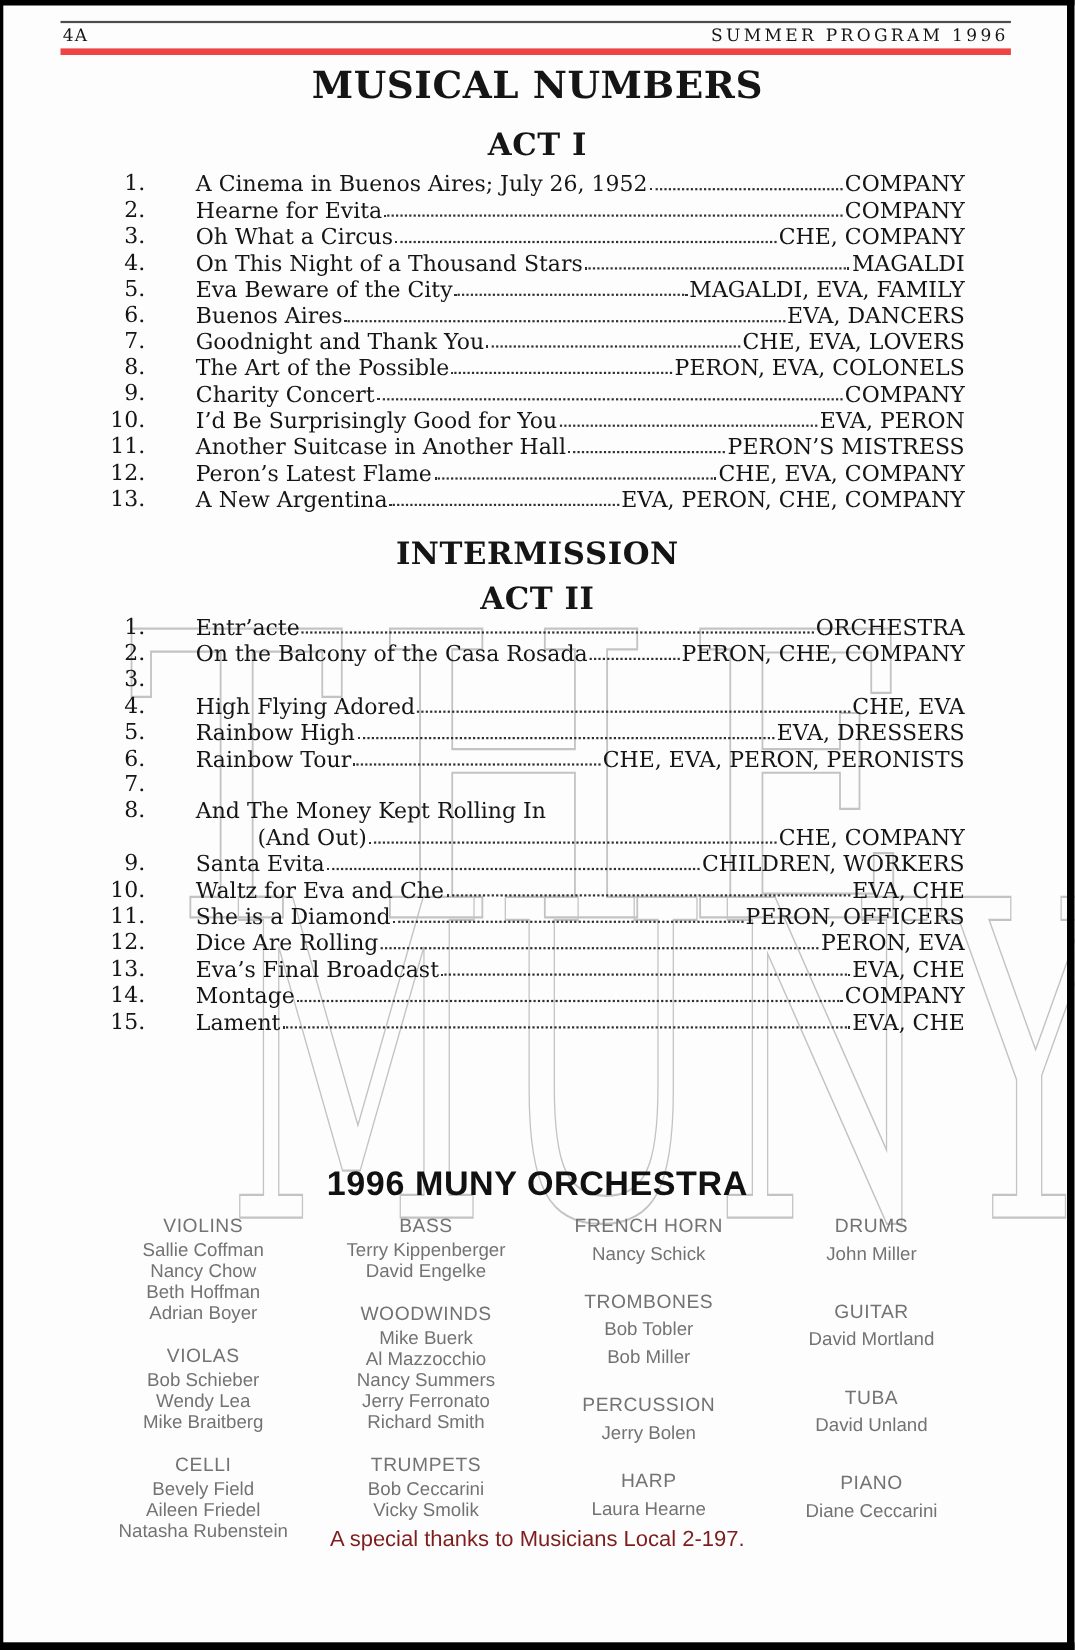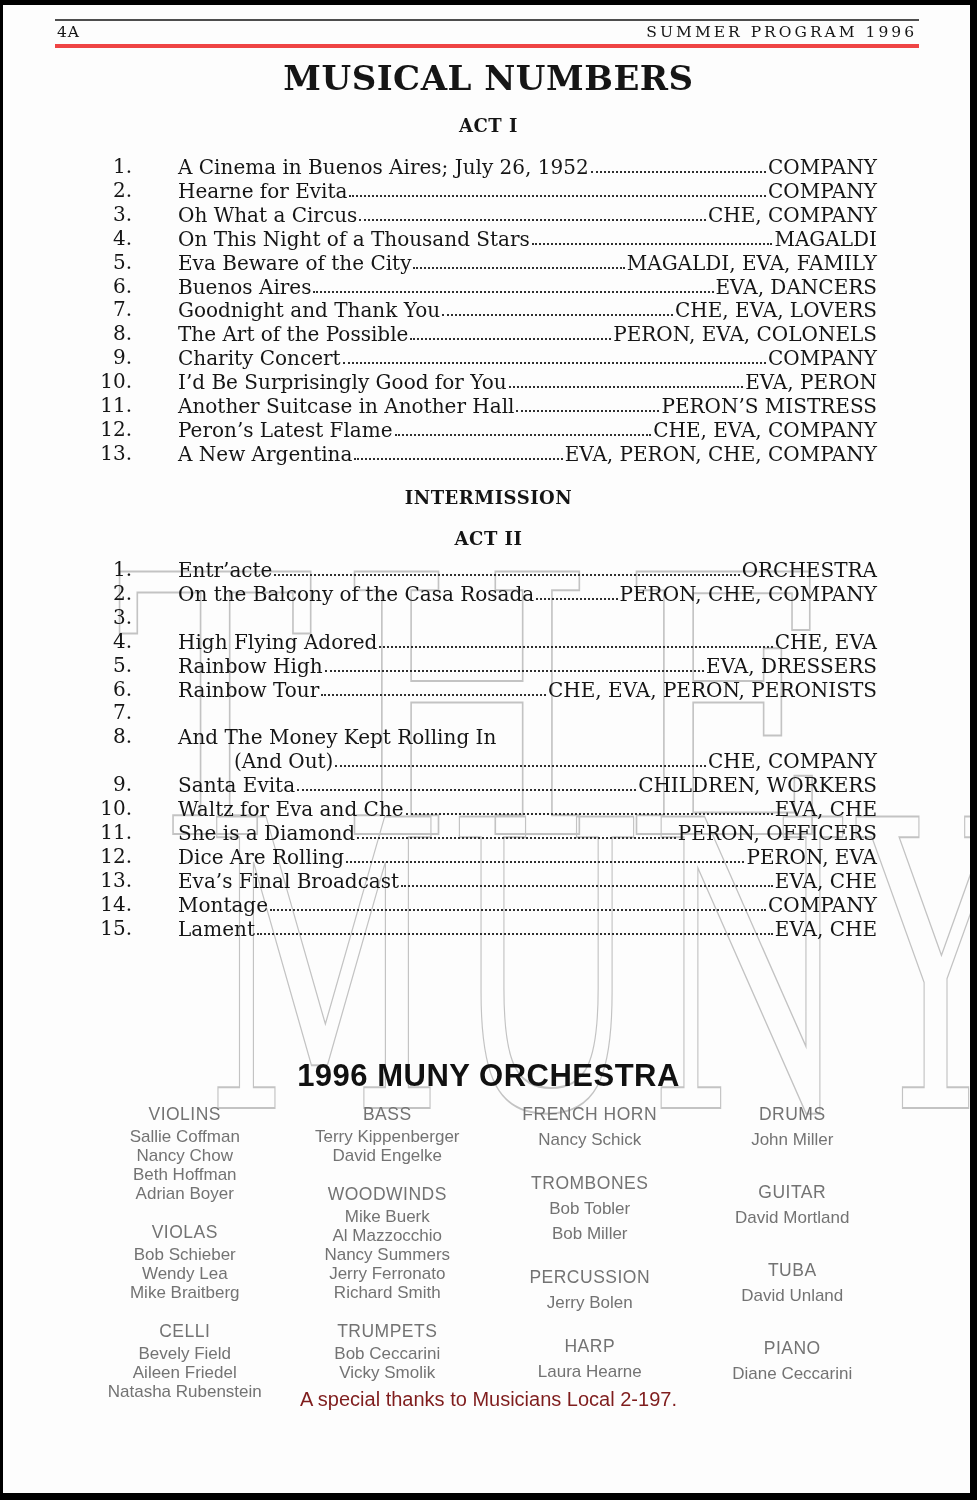--- a/index.html
+++ b/index.html
@@ -11,32 +11,32 @@
   
   .edge{position:absolute;background:#000;z-index:5}
   .edge-top{left:0;top:0;width:977px;height:5px}
   .edge-bottom{left:0;bottom:0;width:977px;height:7px}
   .edge-left{left:0;top:0;width:3px;height:1500px}
   .edge-right{right:0;top:0;width:7px;height:1500px}
 
   
   .runhead{
     position:absolute;left:55px;right:58px;top:19px;z-index:3;
-    border-top:2px solid #4d4d4d;border-bottom:4px solid #ef4444;
+    border-top:2px solid #4d4d4d;border-bottom:6px solid #ef4444;
     display:flex;justify-content:space-between;align-items:baseline;
     padding:2px 2px 3px 2px;font-size:15.5px;
   }
   .runhead .pageno{letter-spacing:1px}
   .runhead .program{letter-spacing:3px}
 
   
   .main-title{position:absolute;left:0;right:0;top:58px;text-align:center;
     font-size:34px;font-weight:bold;letter-spacing:.5px;z-index:3}
   .act-head{position:absolute;left:0;right:0;text-align:center;
-    font-size:18px;font-weight:bold;letter-spacing:.5px;z-index:3}
+    font-size:28px;font-weight:bold;letter-spacing:.5px;z-index:3}
   #act1-head{top:115px}
   #intermission{top:487px}
   #act2-head{top:528px}
 
   
   .songlist{position:absolute;left:98px;width:779px;z-index:3;font-size:20px}
   #act1-list{top:155px}
   #act2-list{top:558px}
   .row{display:flex;align-items:flex-start}
   .num{flex:0 0 80px;box-sizing:border-box;padding-right:46px;text-align:right;

